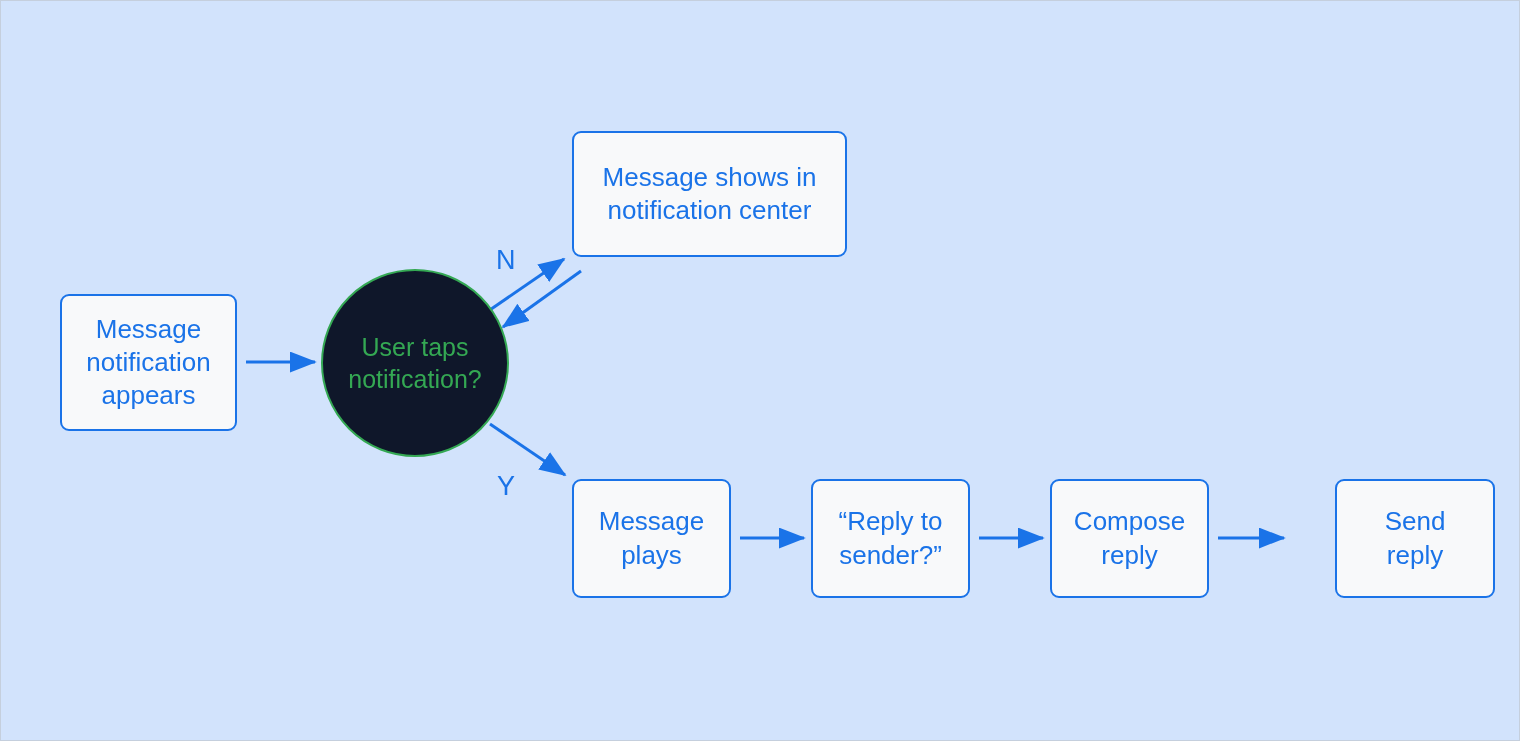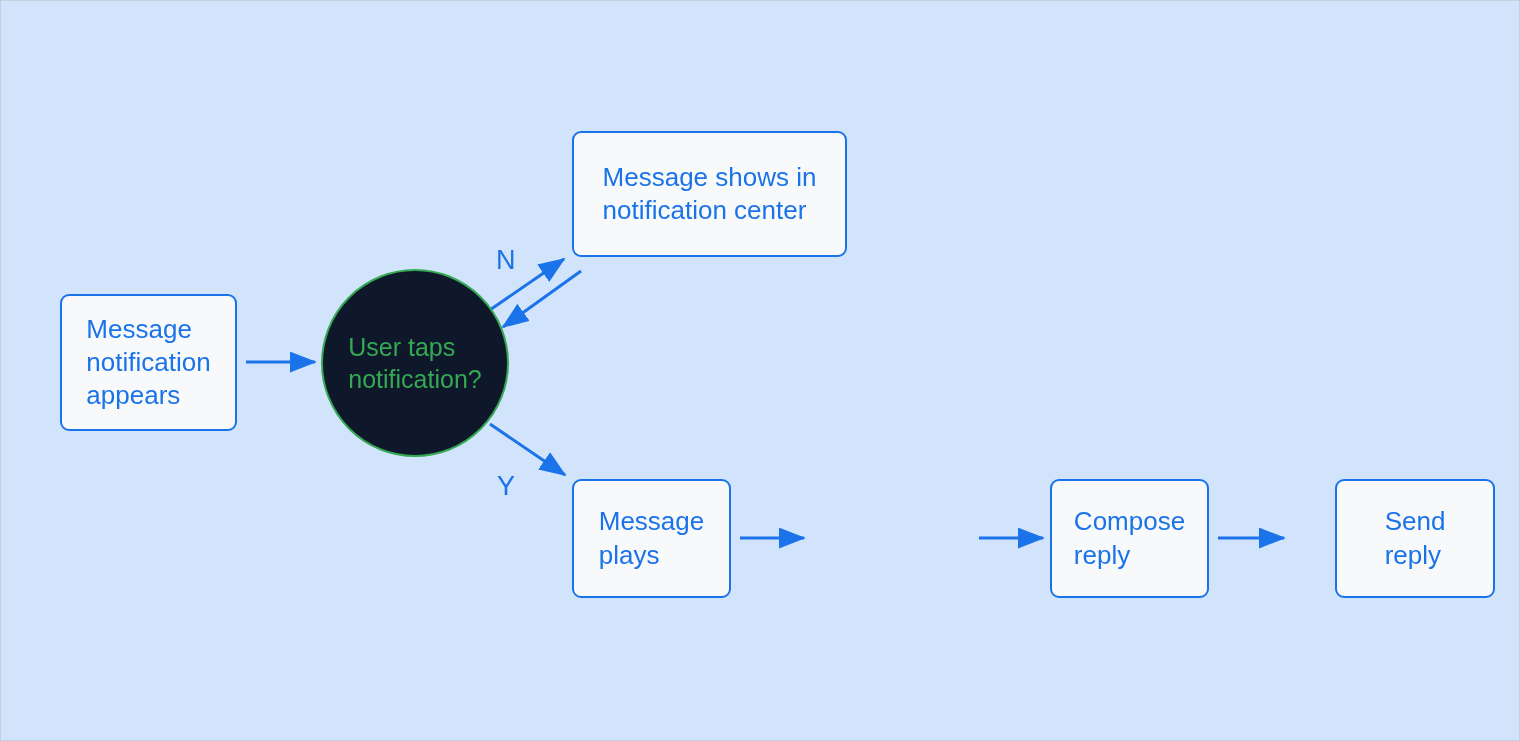--- a/index.html
+++ b/index.html
@@ -24,20 +24,21 @@
     width: 1520px;
     height: 741px;
     pointer-events: none;
   }
   .node {
     position: absolute;
     box-sizing: border-box;
     display: flex;
     align-items: center;
     justify-content: center;
+    text-align: center;
     line-height: 1.28;
     white-space: pre-line;
   }
   .box {
     background: #f8f9fa;
     border: 2px solid #1a73e8;
     border-radius: 9px;
     color: #1a73e8;
     font-size: 26px;
     padding: 4px 10px;
@@ -100,20 +101,22 @@
 
   <div class="node circle" id="node-user-taps-notification">User taps
 notification?</div>
 
   <div class="node box" id="node-message-shows-in-notification-center">Message shows in
 notification center</div>
 
   <div class="node box" id="node-message-plays">Message
 plays</div>
 
+  <div class="node box" id="node-reply-to-sender">“Reply to
+sender?”</div>
 
   <div class="node box" id="node-compose-reply">Compose
 reply</div>
 
   <div class="node box" id="node-send-reply">Send
 reply</div>
 
   <div class="edge-label" id="label-n">N</div>
 
   <div class="edge-label" id="label-y">Y</div>

